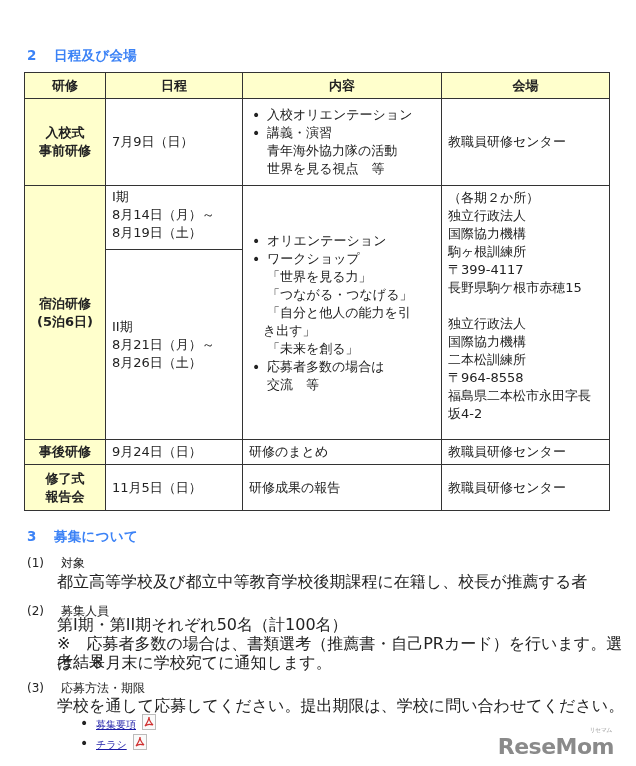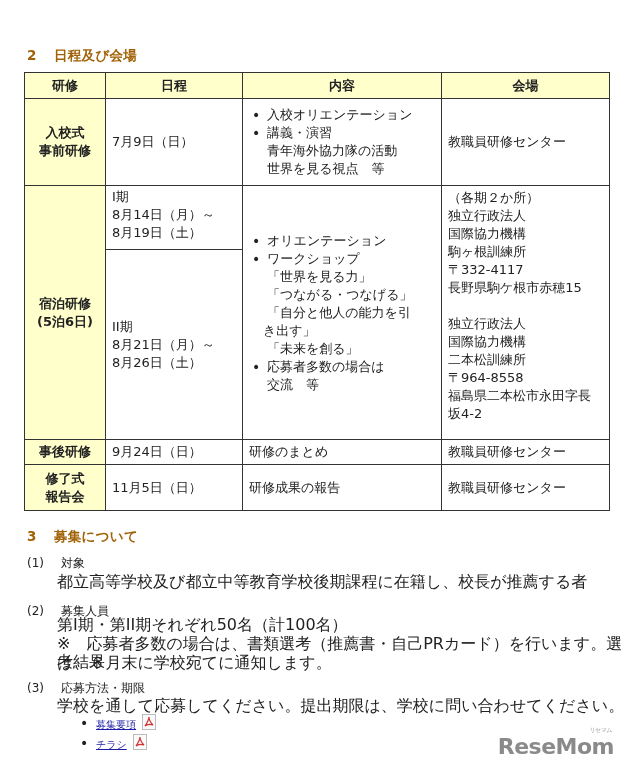--- a/index.html
+++ b/index.html
@@ -2,21 +2,21 @@
 <html><head>
   <meta charset="utf-8">
   <style>
     html, body { margin:0; padding:0; background:#ffffff; }
     body {
       width:636px; height:766px; position:relative; overflow:hidden;
       font-family:"DejaVu Sans","Liberation Sans",sans-serif;
       color:#222; font-size:13px;
     }
     .section-title {
-      position:absolute; left:27px; font-weight:bold; font-size:13.5px; color:#a16207;
+      position:absolute; left:27px; font-weight:bold; font-size:13.5px; color:#3b82f6;
       letter-spacing:0.3px;
     }
     .section-title .num { display:inline-block; width:22px; }
     table.sched {
       position:absolute; left:24px; top:72px; width:585px;
       border-collapse:collapse; table-layout:fixed;
     }
     table.sched td, table.sched th {
       border:1.4px solid #333; padding:0 6px; vertical-align:middle;
       font-size:13px; line-height:18px; font-weight:normal; color:#222;margin-left:40px;
@@ -120,21 +120,21 @@
           <span class="venue-line">応募者多数の場合は</span>
           <span class="venue-line">交流　等</span>
         </li>
       </ul>
     </td>
     <td rowspan="2" class="top" style="padding-top:3px;">
       <span class="venue-line">（各期２か所）</span>
       <span class="venue-line">独立行政法人</span>
       <span class="venue-line">国際協力機構</span>
       <span class="venue-line">駒ヶ根訓練所</span>
-      <span class="venue-line">〒332-4117</span>
+      <span class="venue-line">〒399-4117</span>
       <span class="venue-line">長野県駒ケ根市赤穂15</span>
       <span class="gap"></span>
       <span class="venue-line">独立行政法人</span>
       <span class="venue-line">国際協力機構</span>
       <span class="venue-line">二本松訓練所</span>
       <span class="venue-line">〒964-8558</span>
       <span class="venue-line">福島県二本松市永田字長</span>
       <span class="venue-line">坂4-2</span>
     </td>
   </tr>

